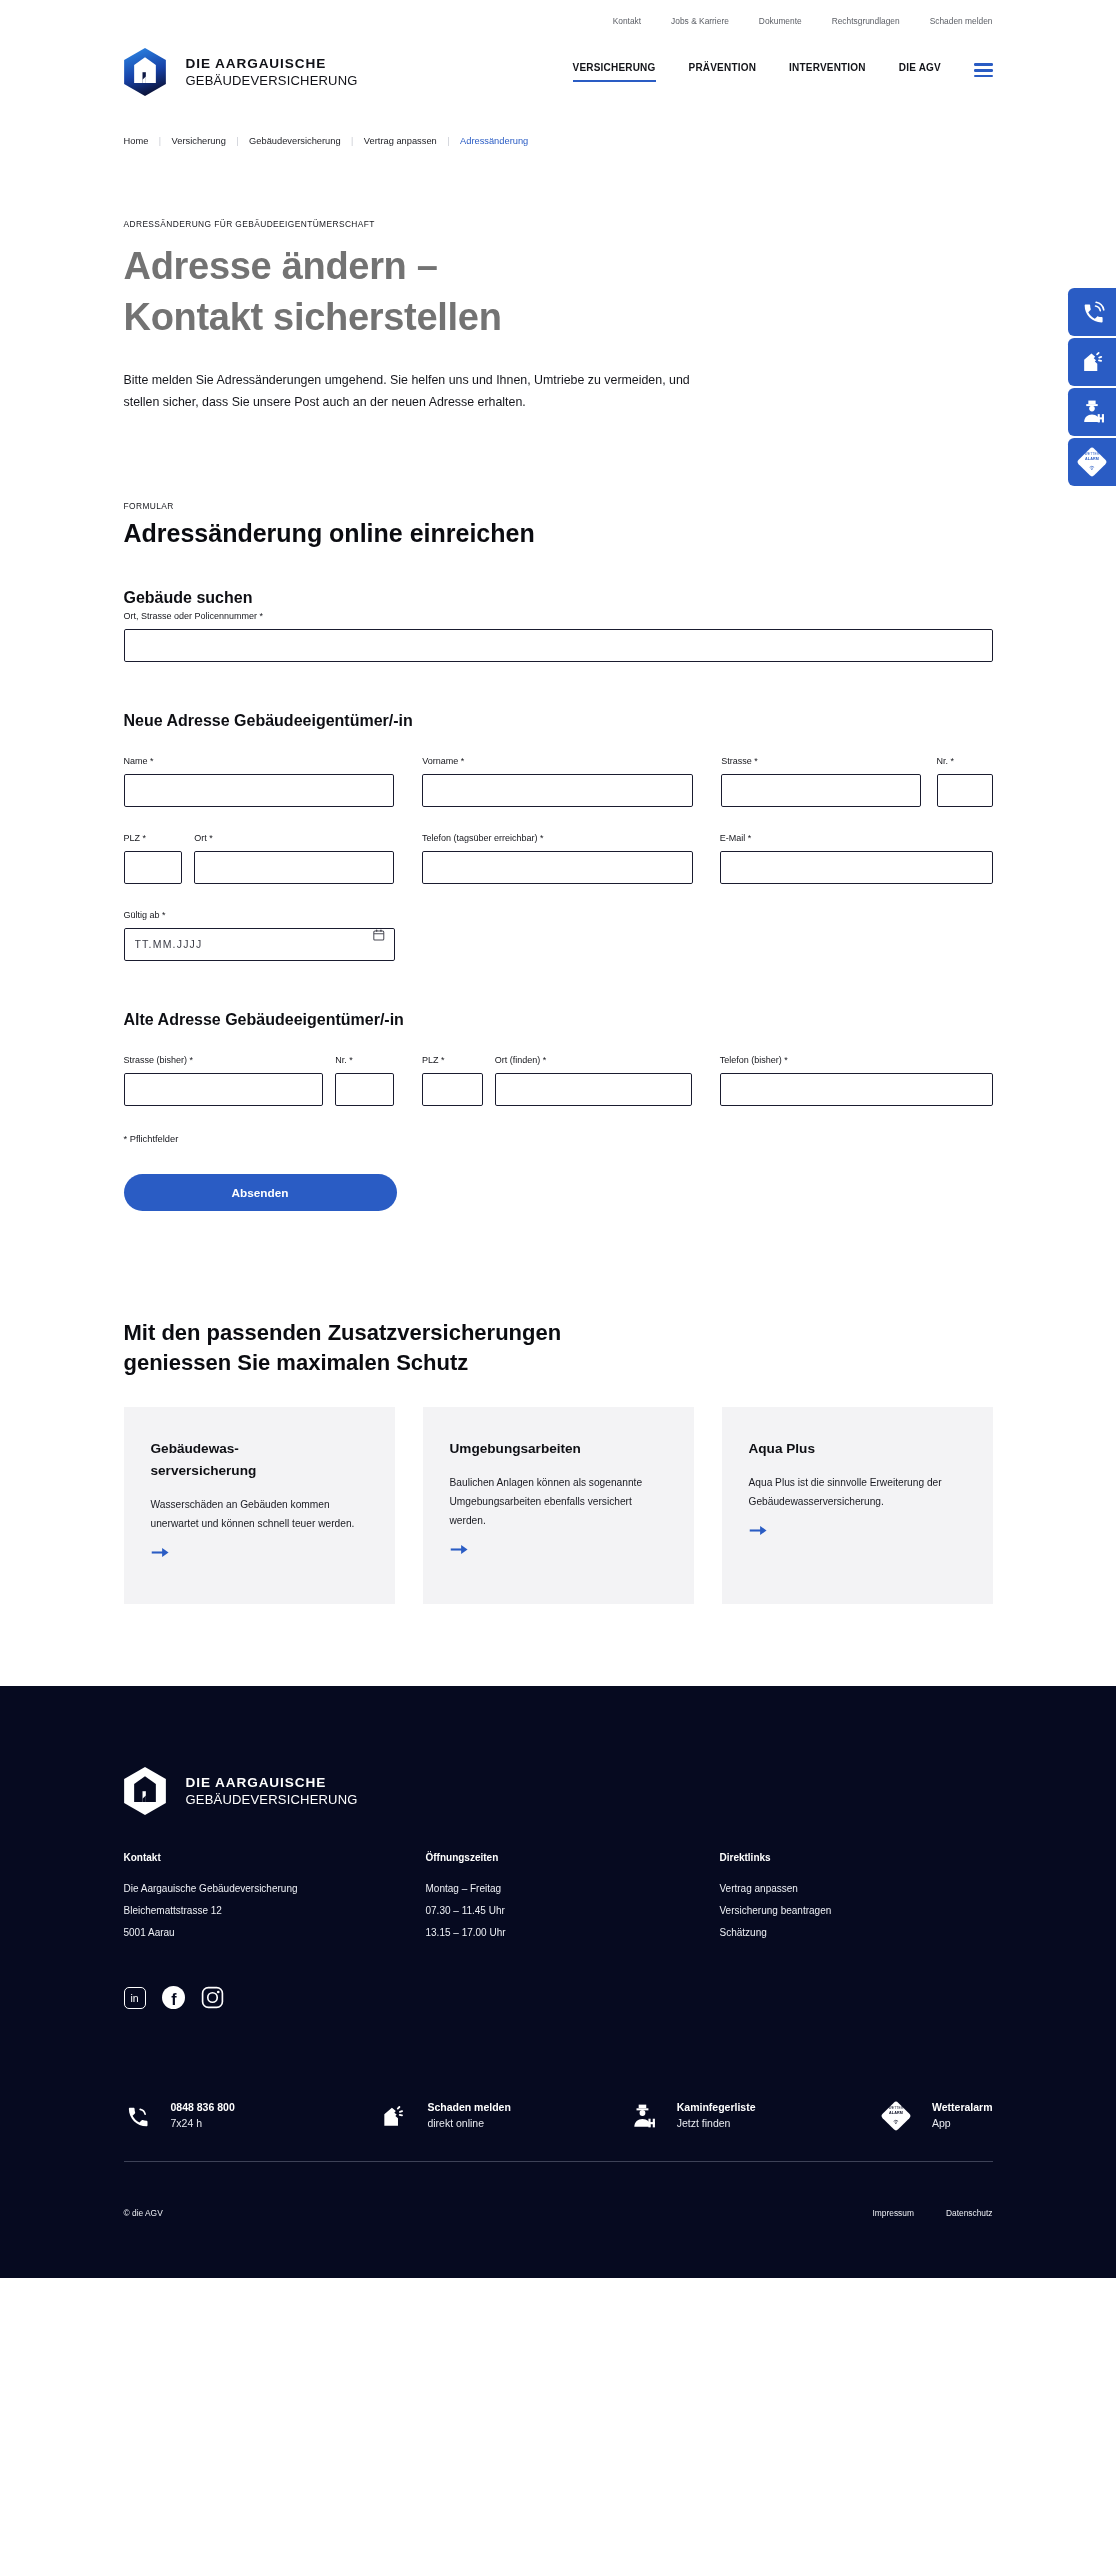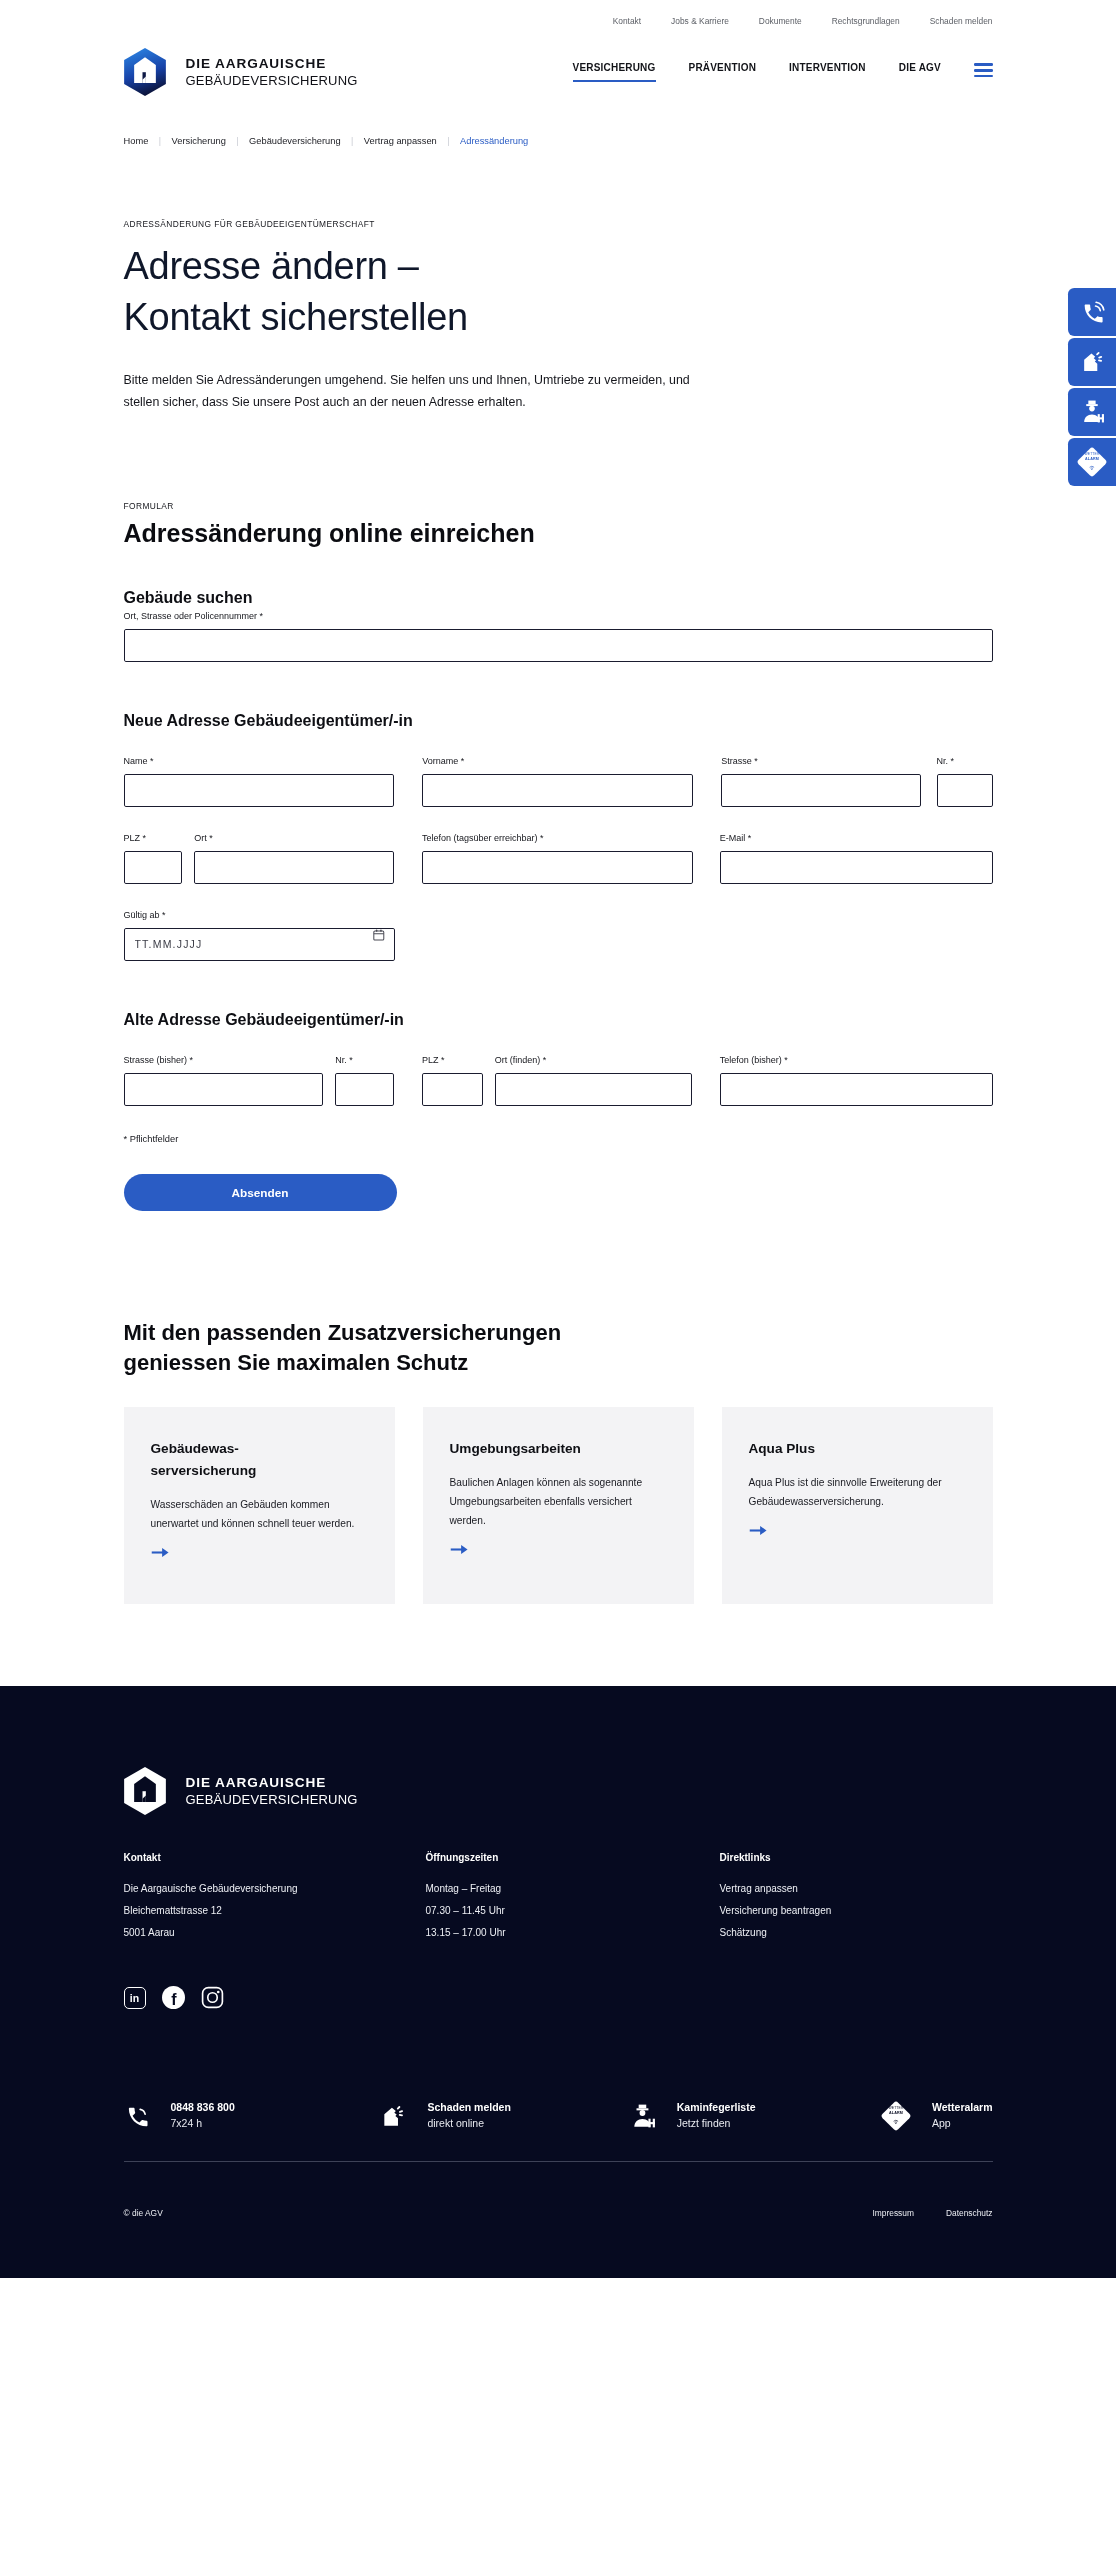--- a/index.html
+++ b/index.html
@@ -29,22 +29,22 @@
   .burger span { display:block; height:2.8px; background:#2a5cc4; border-radius:1.2px; }
 
   
   .breadcrumb { margin-top:40px; display:flex; align-items:center; font-size:9.3px; color:#1b1c22; }
   .crumb-sep { color:#c8cad2; margin:0 10.5px; font-size:8.7px; }
   .crumb.current { color:#2a5cc4; }
 
   
   .hero { margin-top:73px; }
   .eyebrow { font-size:8.4px; letter-spacing:0.4px; color:#15161c; }
-  .hero-title { margin-top:12.4px; font-size:38px; line-height:51px; font-weight:normal;
-    letter-spacing:-0.3px; color:#0f172a; white-space:pre-line; }
+  .hero-title { margin-top:12.4px; font-size:38px; line-height:51px; font-weight:bold;
+    letter-spacing:-0.3px; color:#737373; white-space:pre-line; }
   .hero-intro { margin-top:26px; font-size:12.4px; line-height:22px; max-width:580px; color:#15161c; }
 
   
   .side-buttons { position:absolute; top:288px; right:0; width:48px;
     display:flex; flex-direction:column; gap:1.9px; }
   .side-btn { height:48px; background:#2a5cc4; border-radius:6.2px 0 0 6.2px;
     display:flex; align-items:center; justify-content:center; cursor:pointer; }
 
   
   .wa-wrap { width:30px; height:30px; display:flex; align-items:center; justify-content:center; }
@@ -90,21 +90,21 @@
   .f-logo .logo-l1, .f-logo .logo-l2 { color:#fff; }
   .f-cols { display:flex; margin-top:37px; }
   .f-col.k { width:302px; } .f-col.o { width:294px; }
   .f-col-title { font-size:10px; font-weight:bold; }
   .f-lines { margin-top:15px; }
   .f-line { font-size:10px; line-height:22px; color:#eef0f5; display:block; }
   .f-contact-extra { margin-top:21px; }
   .social { display:flex; align-items:center; gap:16px; margin-top:42px; }
   .soc { cursor:pointer; display:flex; align-items:center; justify-content:center; }
   .soc-li { width:22px; height:22px; border:1.6px solid #fff; border-radius:5px;
-    font-weight:bold; font-size:10.5px; color:#fff; padding-top:0.6px; }
+    font-weight:normal; font-size:10.5px; color:#fff; padding-top:0.6px; }
   .soc-fb { width:23.6px; height:23.6px; background:#fff; border-radius:50%; color:#060a20;
     font-weight:bold; font-size:16px; overflow:hidden; }
   .soc-fb span { display:block; transform:translate(0.6px,1.9px); }
   .quick { display:flex; align-items:flex-end; margin-top:91px;gap:40px; }
   .quick-item { display:flex; align-items:center; gap:21px; cursor:pointer; }
   .qi-1{width:231px} .qi-2{width:223px} .qi-3{width:225px}
   .quick-title { font-size:10.5px; font-weight:bold; line-height:15.5px; }
   .quick-sub { font-size:10.5px; line-height:15.5px; color:#e9ebf1; }
   .f-divider { margin-top:30px; border-top:0.6px solid #3d4257; }
   .f-bottom { margin-top:46px; display:flex; justify-content:space-between; align-items:center;

